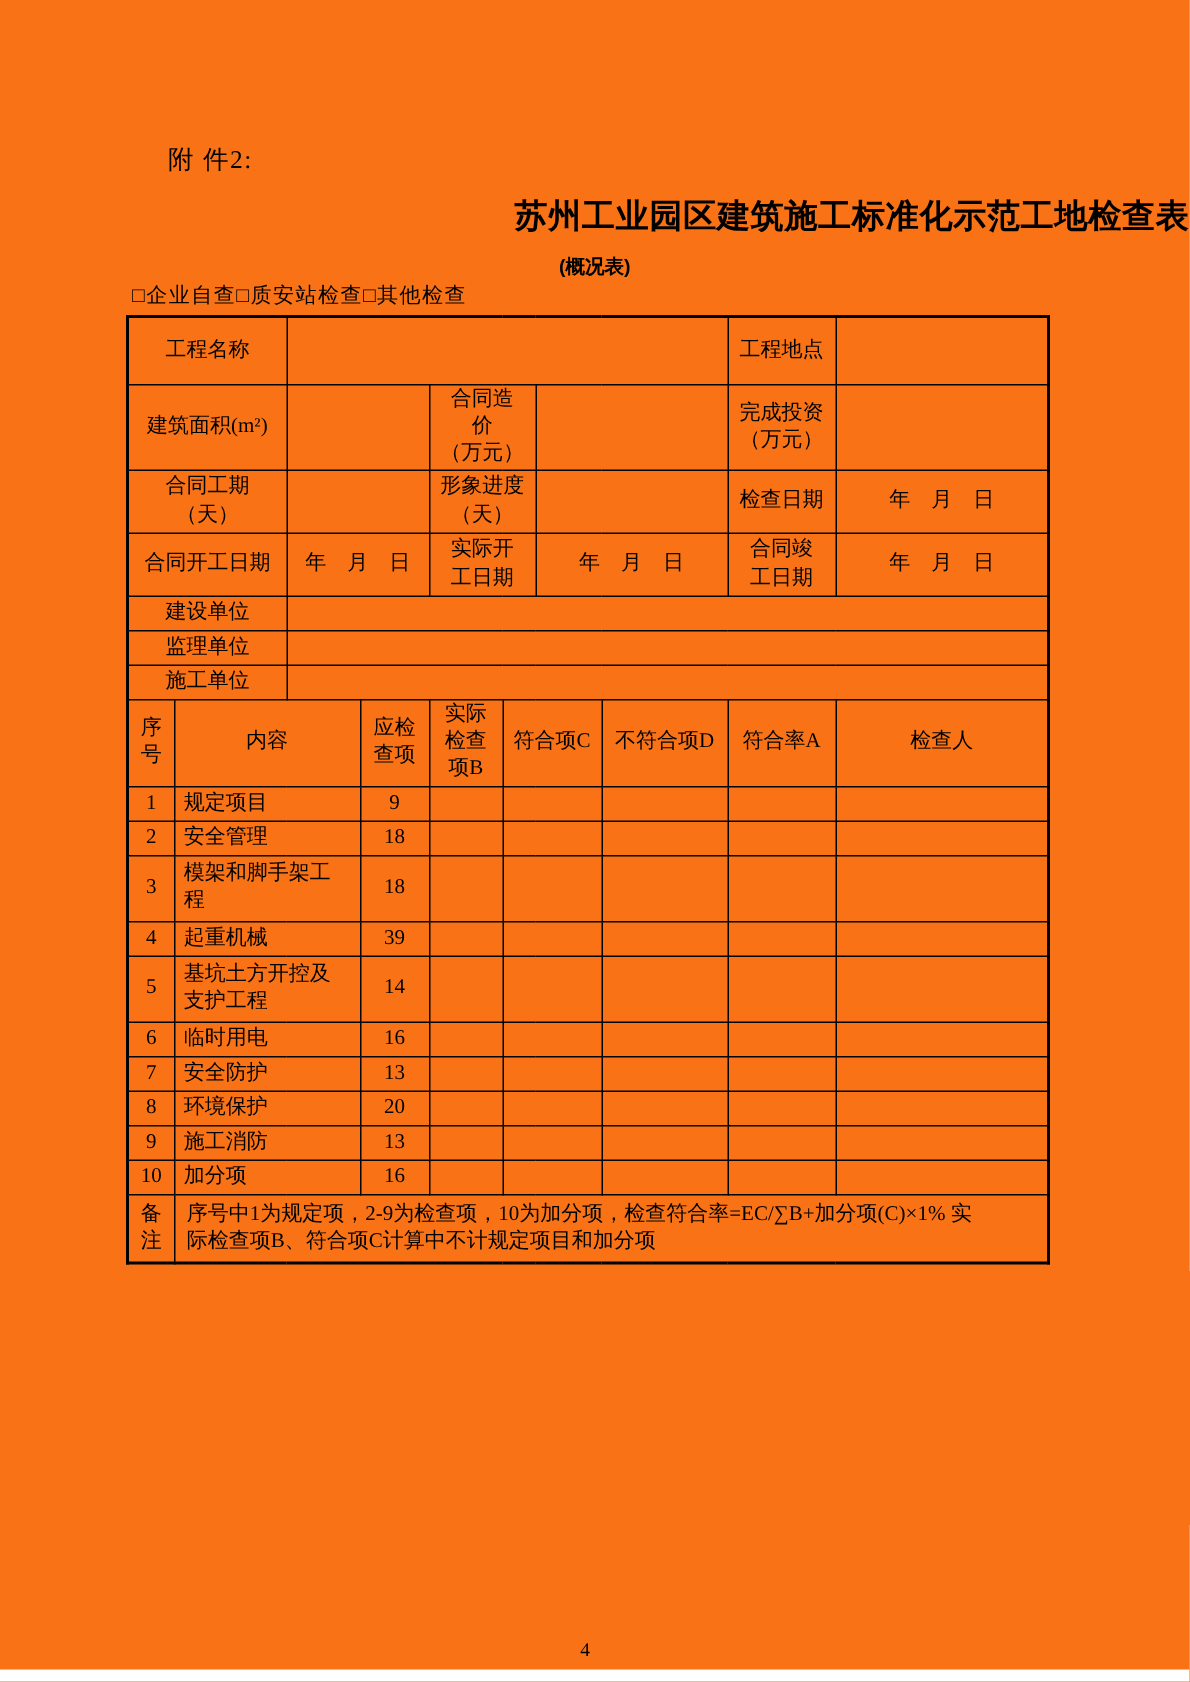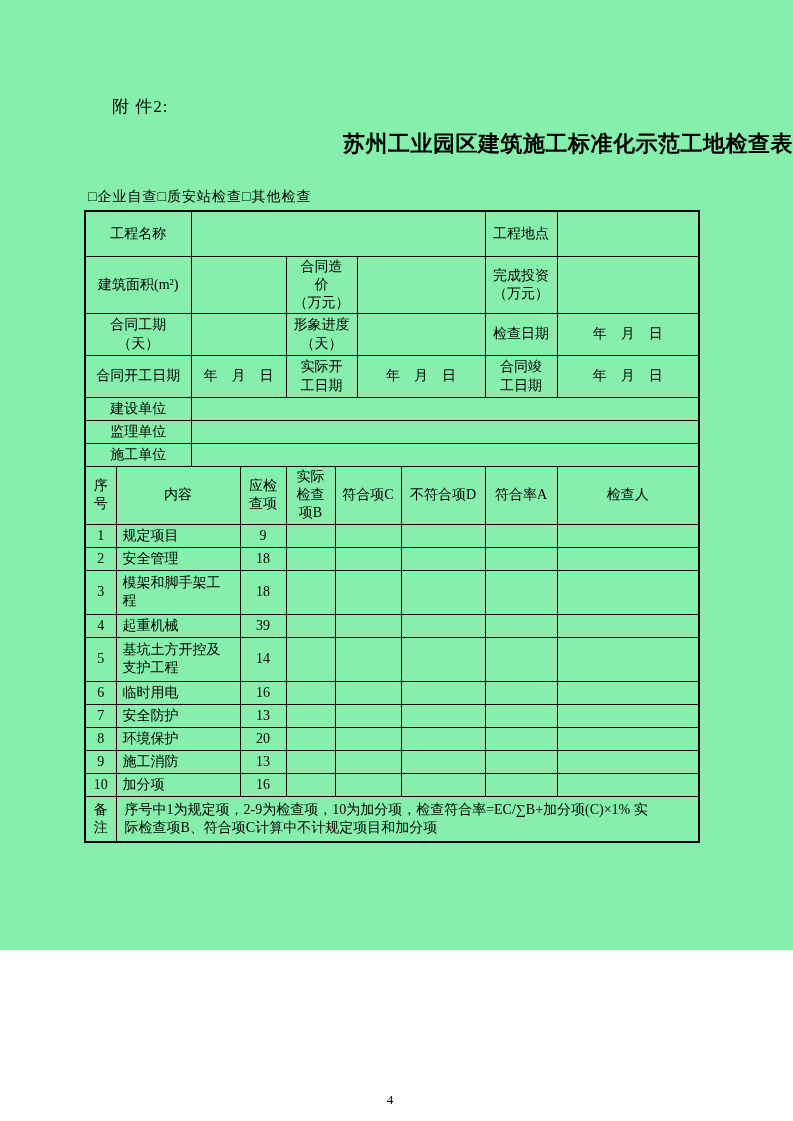--- a/index.html
+++ b/index.html
@@ -1,21 +1,21 @@
 <!DOCTYPE html>
 <html><head>
 <meta charset="utf-8">
 <style>
   html,body{margin:0;padding:0;}
   body{
     width:793px;height:1121px;background:#ffffff;color:#000;
     font-family:"Liberation Serif","DejaVu Serif",serif;
     overflow:hidden;
   }
-  .sheet{position:relative;width:793px;height:950px;background:#86efac;}
+  .sheet{position:relative;width:793px;height:1113px;background:#f97316;}
   .attachment{
     position:absolute;left:112px;top:95px;
     font-size:17px;letter-spacing:1px;
   }
   .title{
     position:absolute;left:0;top:129px;width:793px;text-align:right;
     font-family:"Liberation Sans","DejaVu Sans",sans-serif;
     font-weight:bold;font-size:22px;letter-spacing:0.5px;
   }
   .subtitle{
@@ -53,20 +53,21 @@
     font-size:13px;
   }
 </style>
 </head>
 <body>
 
 <div class="sheet">
 
   <div class="attachment">附 件2:</div>
   <div class="title">苏州工业园区建筑施工标准化示范工地检查表</div>
+  <div class="subtitle">(概况表)</div>
 
   <div class="checkline">
     <span><span class="cb">□</span><span>企业自查</span></span><span><span class="cb">□</span><span>质安站检查</span></span><span><span class="cb">□</span><span>其他检查</span></span>
   </div>
 
   <table class="form">
     <colgroup>
       <col style="width:31px">
         <col style="width:75px">
         <col style="width:49px">

